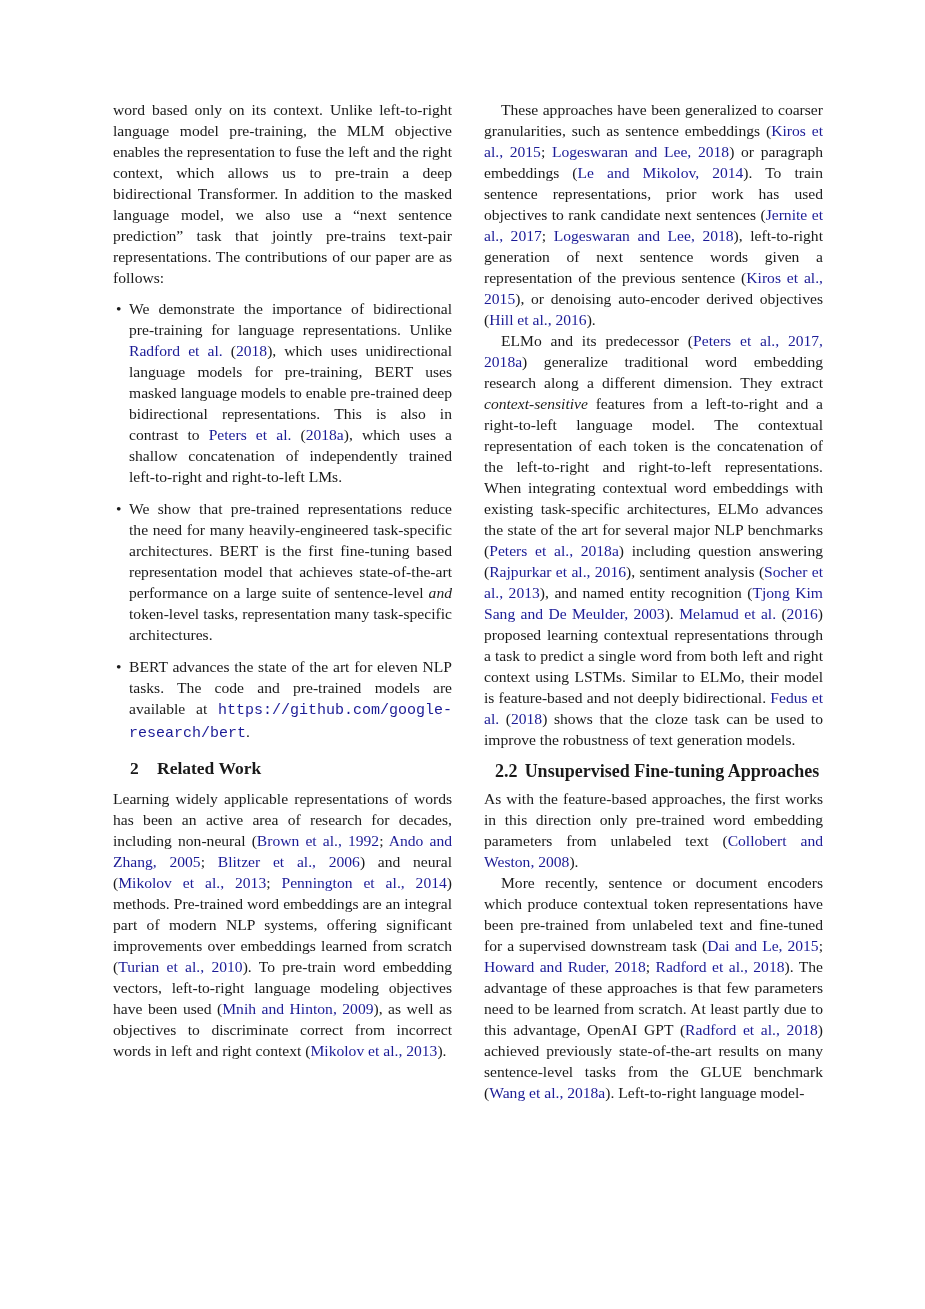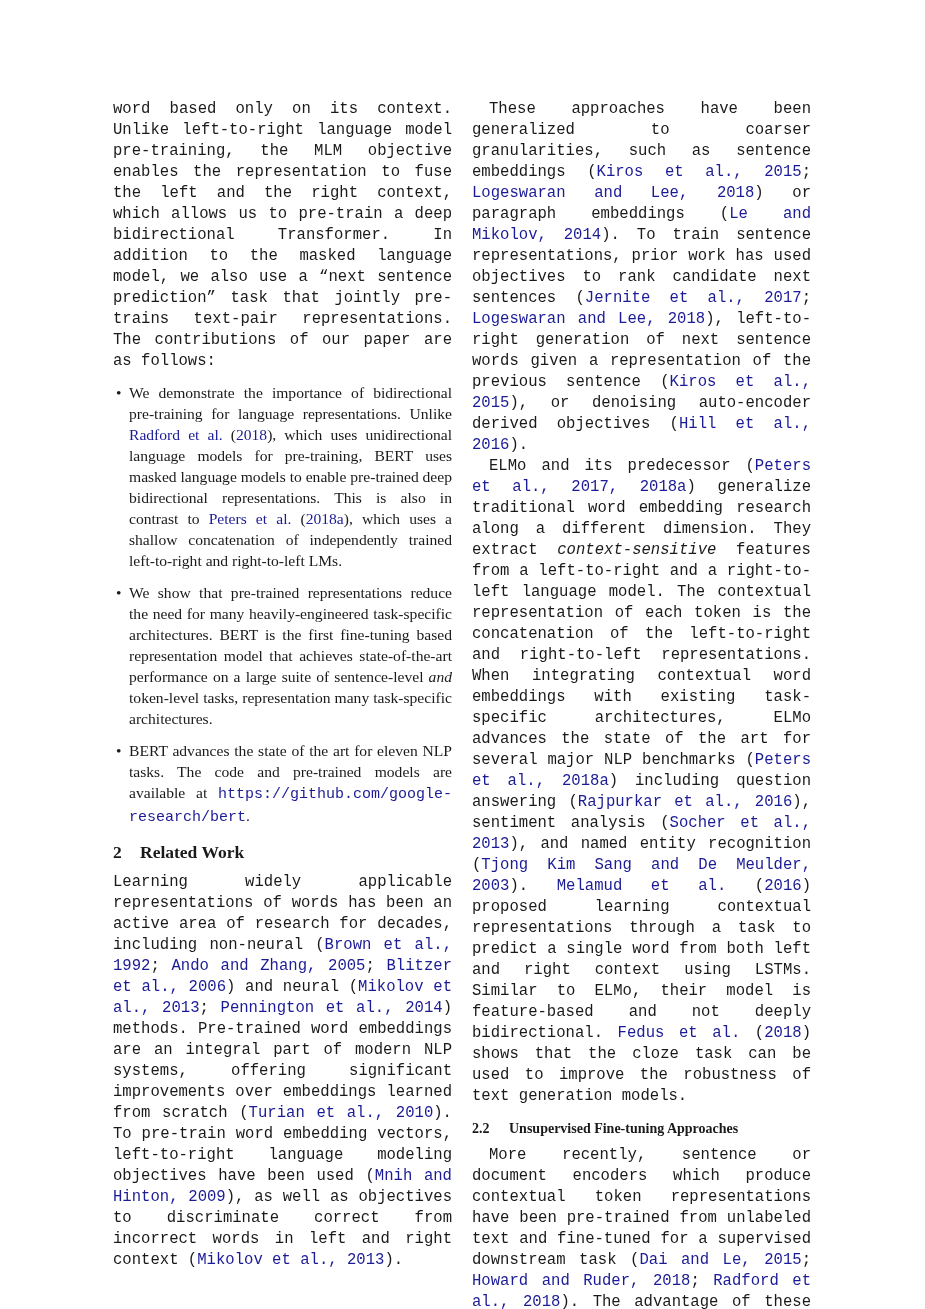--- a/index.html
+++ b/index.html
@@ -16,26 +16,25 @@
       color: #1a1a1a;
     }
     .col {
       position: absolute;
       top: 99px;
       width: 339px;
       font-size: 15.6px;
       line-height: 21px;
     }
     .col-left { left: 113px; }
-    .col-right { left: 472px; }
+    .col-right { left: 484px; }
     p {
       margin: 0;
       text-align: justify;
       hyphens: manual;
-      font-family: Liberation Mono, monospace;
     }
     p.indent { text-indent: 17px; }
     .cite { color: #1b1b96; }
     .url {
       font-family: "Liberation Mono", monospace;
       color: #1b1b96;
       font-size: 15px;
     }
     ul.contrib {
       list-style: none;
@@ -48,29 +47,30 @@
       margin-bottom: 11px;
     }
     ul.contrib li .bullet {
       position: absolute;
       left: -13px;
       top: 0;
     }
     h2.section {
       font-size: 17.5px;
       font-weight: bold;
-      margin: 13px 0 9px 0;
+      margin: 13px 0 9px 17px;
       line-height: 22px;
     }
     h2.section .num { display: inline-block; width: 27px; }
     h3.subsection {
-      font-size: 14px;
+      font-size: 18px;
       font-weight: bold;
       margin: 11px 0 6px 0;
       line-height: 21px;
+      text-align: center;
     }
     h3.subsection .num { display: inline-block; width: 37px; }
     .gap-before-sub { margin-top: 20px; }
   </style>
 </head>
 <body>
 
 <div class="col col-left">
   <p>word based only on its context.  Unlike left-to-right language model pre-training, the MLM objective enables the representation to fuse the left and the right context, which allows us to pre-train a deep bidirectional Transformer.  In addition to the masked language model, we also use a “next sentence prediction” task that jointly pre-trains text-pair representations. The contributions of our paper are as follows:</p>
 
@@ -85,15 +85,16 @@
   <p><span>Learning widely applicable representations of words has been an active area of research for decades, including non-neural (</span><a class="cite">Brown et al., 1992</a><span>; </span><a class="cite">Ando and Zhang, 2005</a><span>; </span><a class="cite">Blitzer et al., 2006</a><span>) and neural (</span><a class="cite">Mikolov et al., 2013</a><span>; </span><a class="cite">Pennington et al., 2014</a><span>) methods.  Pre-trained word embeddings are an integral part of modern NLP systems, offering significant improvements over embeddings learned from scratch (</span><a class="cite">Turian et al., 2010</a><span>). To pre-train word embedding vectors, left-to-right language modeling objectives have been used (</span><a class="cite">Mnih and Hinton, 2009</a><span>), as well as objectives to discriminate correct from incorrect words in left and right context (</span><a class="cite">Mikolov et al., 2013</a><span>).</span></p>
 </div>
 
 <div class="col col-right">
   <p class="indent"><span>These approaches have been generalized to coarser granularities, such as sentence embeddings (</span><a class="cite">Kiros et al., 2015</a><span>; </span><a class="cite">Logeswaran and Lee, 2018</a><span>) or paragraph embeddings (</span><a class="cite">Le and Mikolov, 2014</a><span>).  To train sentence representations, prior work has used objectives to rank candidate next sentences (</span><a class="cite">Jernite et al., 2017</a><span>; </span><a class="cite">Logeswaran and Lee, 2018</a><span>), left-to-right generation of next sentence words given a representation of the previous sentence (</span><a class="cite">Kiros et al., 2015</a><span>), or denoising auto-encoder derived objectives (</span><a class="cite">Hill et al., 2016</a><span>).</span></p>
 
   <p class="indent"><span>ELMo and its predecessor (</span><a class="cite">Peters et al., 2017, 2018a</a><span>) generalize traditional word embedding research along a different dimension.  They extract </span><em>context-sensitive</em><span> features from a left-to-right and a right-to-left language model. The contextual representation of each token is the concatenation of the left-to-right and right-to-left representations. When integrating contextual word embeddings with existing task-specific architectures, ELMo advances the state of the art for several major NLP benchmarks (</span><a class="cite">Peters et al., 2018a</a><span>) including question answering (</span><a class="cite">Rajpurkar et al., 2016</a><span>), sentiment analysis (</span><a class="cite">Socher et al., 2013</a><span>), and named entity recognition (</span><a class="cite">Tjong Kim Sang and De Meulder, 2003</a><span>).  </span><a class="cite">Melamud et al.</a><span> (</span><a class="cite">2016</a><span>) proposed learning contextual representations through a task to predict a single word from both left and right context using LSTMs.  Similar to ELMo, their model is feature-based and not deeply bidirectional. </span><a class="cite">Fedus et al.</a><span> (</span><a class="cite">2018</a><span>) shows that the cloze task can be used to improve the robustness of text generation models.</span></p>
 
   <h3 class="subsection gap-before-sub"><span class="num">2.2</span><span>Unsupervised Fine-tuning Approaches</span></h3>
 
+  <p><span>As with the feature-based approaches, the first works in this direction only pre-trained word embedding parameters from unlabeled text  (</span><a class="cite">Collobert and Weston, 2008</a><span>).</span></p>
 
   <p class="indent"><span>More recently, sentence or document encoders which produce contextual token representations have been pre-trained from unlabeled text and fine-tuned for a supervised downstream task (</span><a class="cite">Dai and Le, 2015</a><span>; </span><a class="cite">Howard and Ruder, 2018</a><span>; </span><a class="cite">Radford et al., 2018</a><span>).  The advantage of these approaches is that few parameters need to be learned from scratch.  At least partly due to this advantage, OpenAI GPT (</span><a class="cite">Radford et al., 2018</a><span>) achieved previously state-of-the-art results on many sentence-level tasks from the GLUE benchmark (</span><a class="cite">Wang et al., 2018a</a><span>).  Left-to-right language model-</span></p>
 </div>
 
 </body></html>

